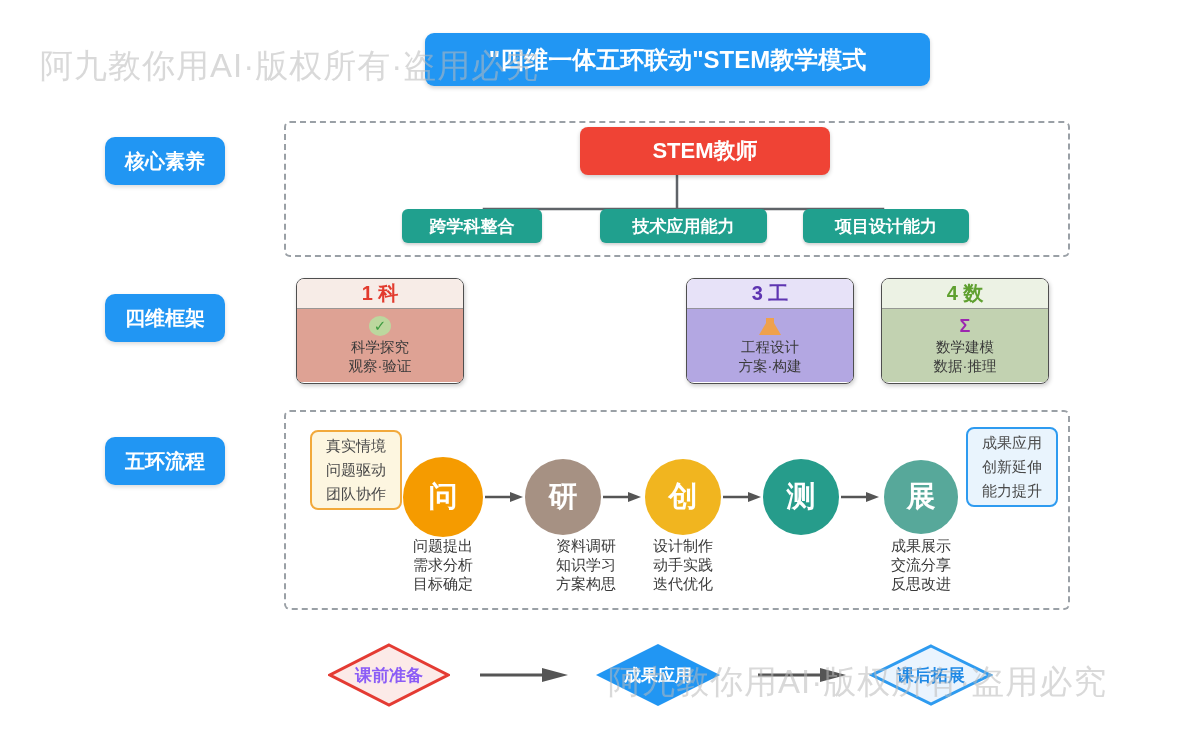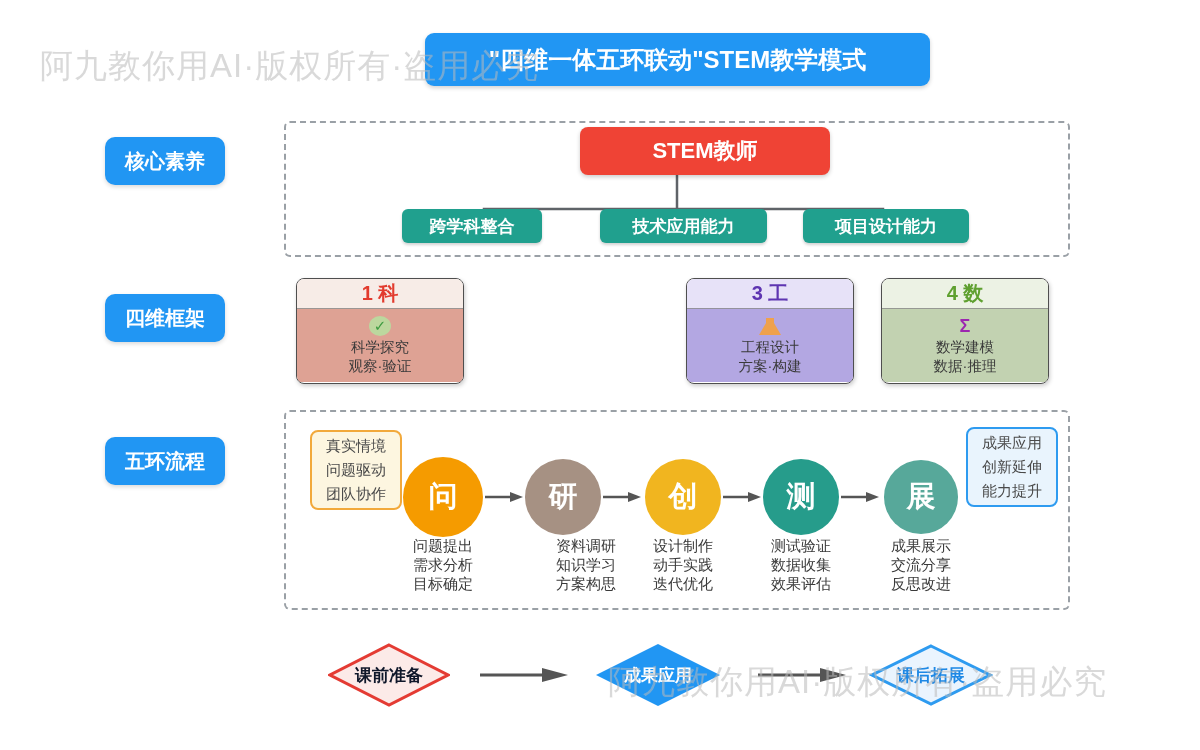--- a/index.html
+++ b/index.html
@@ -67,21 +67,21 @@
     color:#fff;font-size:29px;font-weight:700;z-index:4;}
   .step-text{position:absolute;top:536px;width:110px;text-align:center;font-size:15px;line-height:19px;
     color:#3A3A3A;z-index:4;}
 
   .arrow{position:absolute;z-index:3;}
 
   .phase{position:absolute;z-index:4;}
   .phase svg{position:absolute;inset:0;}
   .phase-label{position:absolute;inset:0;display:flex;align-items:center;justify-content:center;
     font-size:17px;font-weight:700;}
-  .phase-1 .phase-label{color:#0f172a;}
+  .phase-1 .phase-label{color:#8b5cf6;}
   .phase-2 .phase-label{color:#fff;}
   .phase-3 .phase-label{color:#1E88E5;}
 </style>
 </head>
 <body>
 
 <div class="canvas">
 
   <div class="title">"四维一体五环联动"STEM教学模式</div>
 
@@ -171,25 +171,20 @@
   <div class="step-text" style="left:531px;">
     <div>资料调研</div>
     <div>知识学习</div>
     <div>方案构思</div>
   </div>
   <div class="step-text" style="left:628px;">
     <div>设计制作</div>
     <div>动手实践</div>
     <div>迭代优化</div>
   </div>
-  <div class="step-text" style="left:746px;">
-    <div>测试验证</div>
-    <div>数据收集</div>
-    <div>效果评估</div>
-  </div>
   <div class="step-text" style="left:866px;">
     <div>成果展示</div>
     <div>交流分享</div>
     <div>反思改进</div>
   </div>
 
   <div class="phase phase-1" style="left:328px;top:643px;width:122px;height:64px;">
     <svg viewBox="0 0 122 64" width="122" height="64" preserveAspectRatio="none">
       <polygon points="61,2 120,32 61,62 2,32" fill="#FCEAE8" stroke="#E43B33" stroke-width="3"></polygon>
     </svg>

